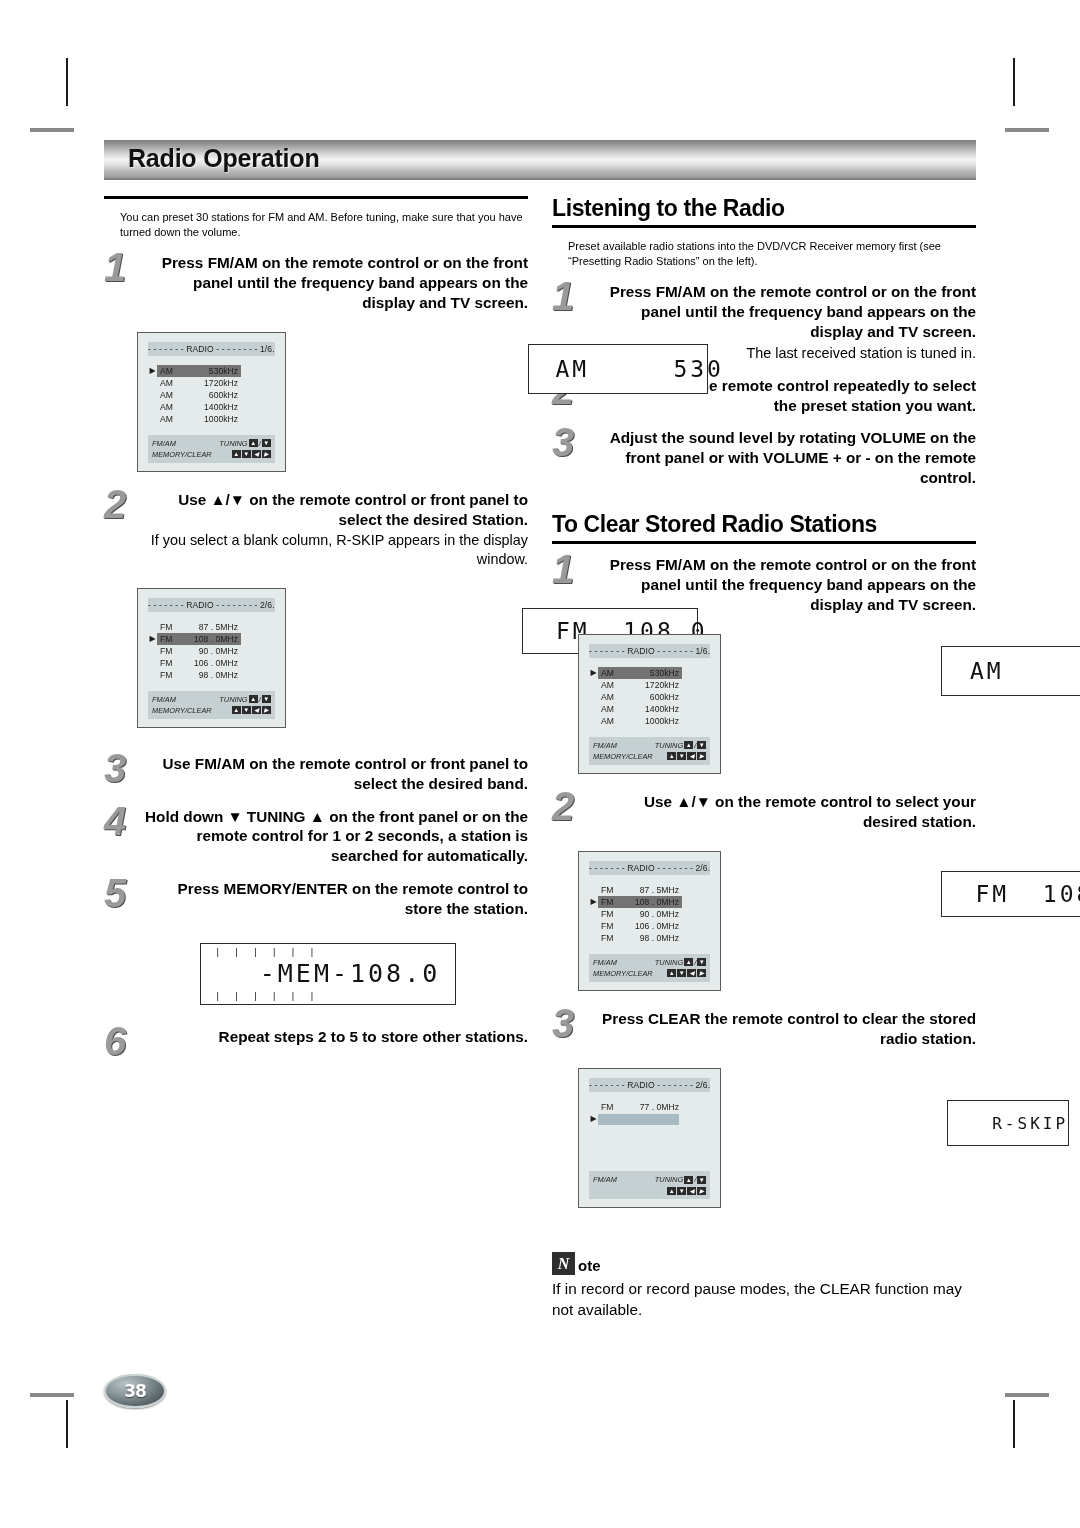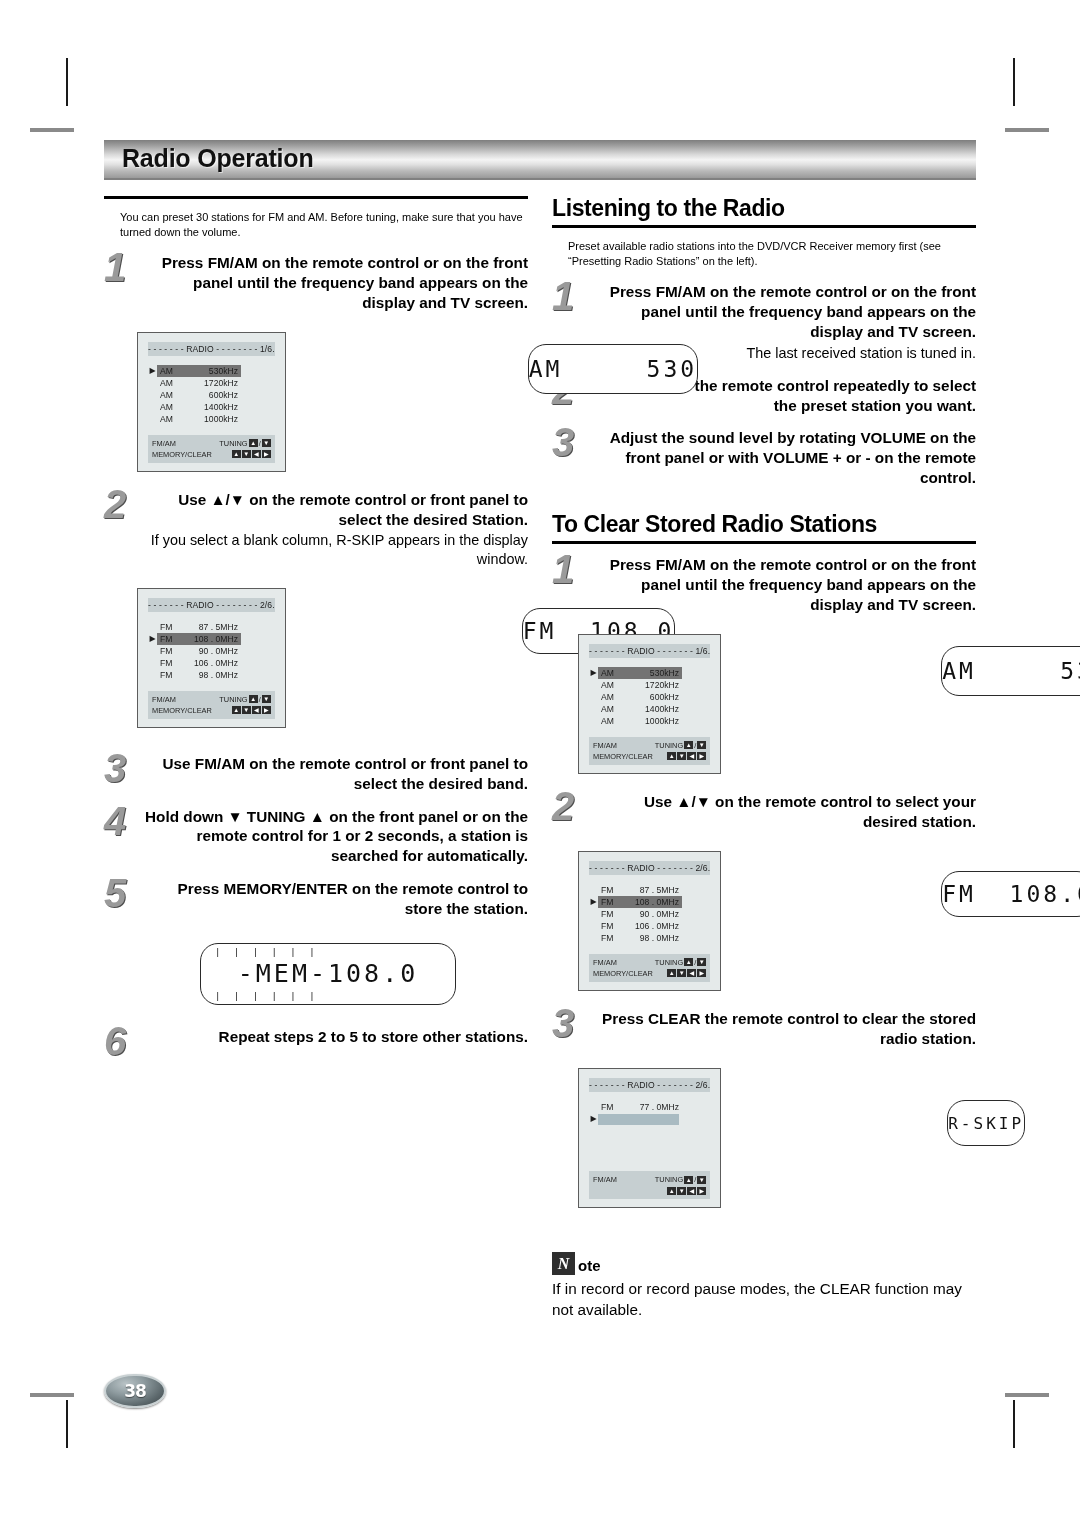--- a/index.html
+++ b/index.html
@@ -52,21 +52,21 @@
     position: relative;
     height: 38px;
     background: linear-gradient(to bottom,
         #7e7e7e 0%, #9d9d9d 14%, #d8d8d8 38%,
         #f4f4f4 52%, #e2e2e2 64%, #b8b8b8 82%, #9a9a9a 100%);
     border-bottom: 2px solid #808080;
     margin-bottom: 4px;
   }
   .chapter-bar .title {
     position: absolute;
-    left: 18px;
+    left: 24px;
     top: 4px;
     font-size: 25px;
     font-weight: bold;
     letter-spacing: -0.2px;
     color: #111;
     text-shadow: 1px 1px 0 rgba(255,255,255,0.55);
   }
 
   
   .cols {
@@ -183,50 +183,52 @@
     margin-top: 10px;
     padding: 3px 4px 3px 4px;
     font-size: 7.4px;
     color: #1d1d1d;
   }
   .osd-frow {
     display: flex;
     align-items: center;
     justify-content: space-between;
     height: 11px;
+    font-style: italic;
   }
   .osd-frow .lbl { white-space: nowrap; }
   .osd-frow .keys { display: flex; align-items: center; gap: 1px; }
   .keycap {
     display: inline-block;
     width: 9px;
     height: 8px;
     background: #2b2b2b;
     color: #fff;
     font-size: 6px;
     line-height: 8px;
     text-align: center;
   }
   .slash { font-size: 7.4px; }
 
   
   .lcd {
     box-sizing: border-box;
     border: 1.6px solid #2a2a2a;
-    border-radius: 18px;
+    border-radius: 0;
     background: #fff;
     font-family: "DejaVu Sans Mono", monospace;
     font-size: 23px;
     letter-spacing: 3px;
     color: #111;
     display: flex;
     align-items: center;
     justify-content: center;
     position: relative;
     white-space: pre;
+    padding-left: 44px;
   }
   .lcd-seg { font-family: "DejaVu Sans Mono", monospace; }
 
   .lcd-am  { width: 180px; height: 50px; margin: 18px 0 0 242px; }
   .lcd-fm  { width: 176px; height: 46px; margin: 26px 0 0 236px; }
   .lcd-mem { width: 256px; height: 62px; margin: 24px 0 0 96px; font-size: 25px; }
   .lcd-amr { width: 182px; height: 50px; margin: 18px 0 0 220px; }
   .lcd-fmr { width: 176px; height: 46px; margin: 26px 0 0 220px; }
   .lcd-rskip { width: 176px; height: 46px; margin: 38px 0 0 226px; font-size: 16px; }
 

